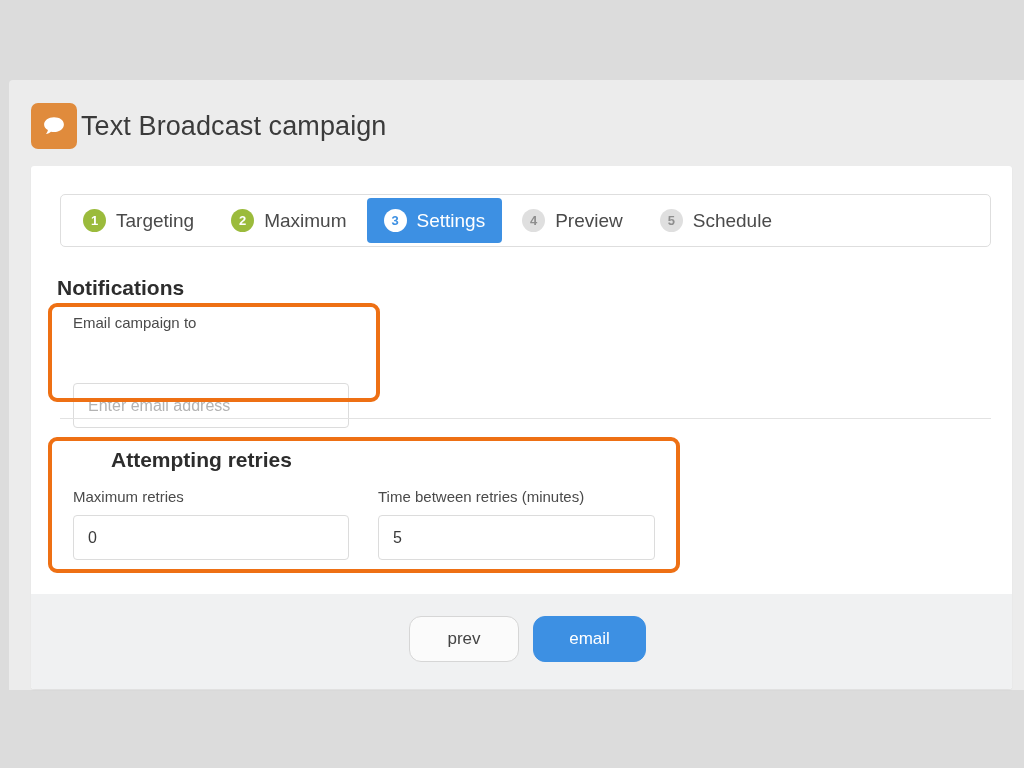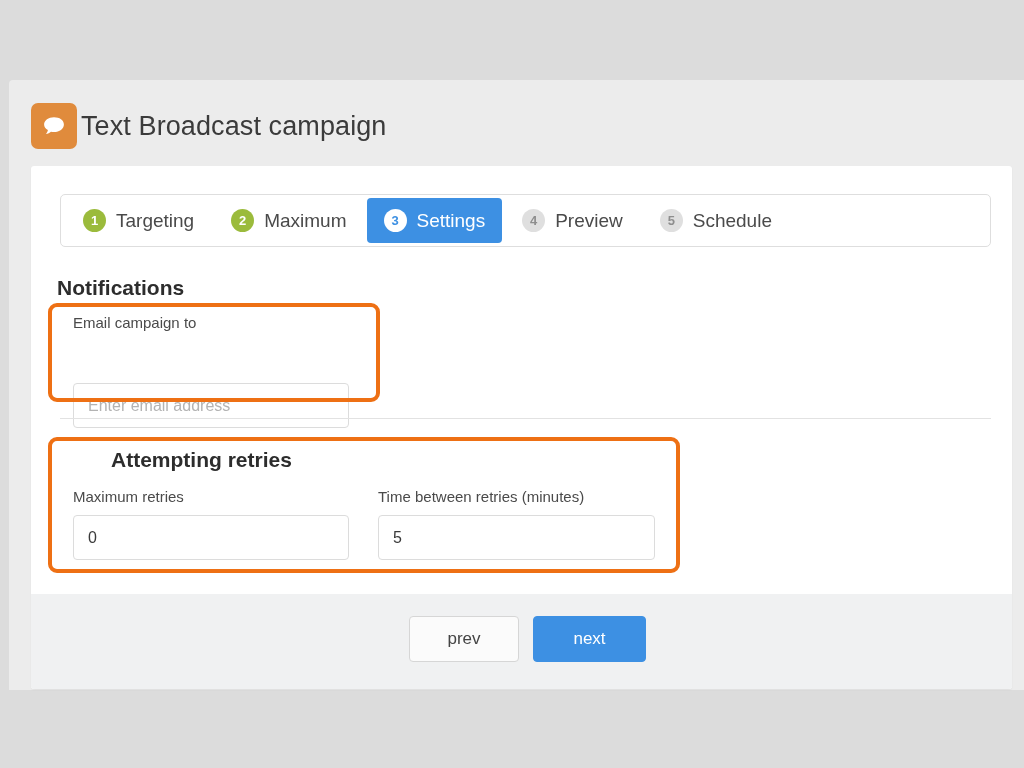--- a/index.html
+++ b/index.html
@@ -168,21 +168,21 @@
     top: 428px;
     width: 981px;
     height: 95px;
     background: #f0f1f2;
     border-bottom-left-radius: 3px;
     border-bottom-right-radius: 3px;
   }
   .btn {
     position: absolute;
     box-sizing: border-box;
-    border-radius: 4px;
+    border-radius: 12px;
     font-family: "Liberation Sans", sans-serif;
     font-size: 17px;
     display: flex;
     align-items: center;
     justify-content: center;
     cursor: pointer;
   }
   .btn-prev {
     left: 378px;
     top: 22px;
@@ -260,16 +260,16 @@
     <div class="field-label" style="left:347px; top:322px;">Time between retries (minutes)</div>
 
     <input class="text-input" style="left: 347px; top: 349px; width: 277px; height: 45px;" value="5">
 
     <div class="annot" style="left:17px; top:137px; width:332px; height:99px;"></div>
     <div class="annot" style="left:17px; top:271px; width:632px; height:136px;"></div>
   </div>
 
   <div class="card-footer">
     <div class="btn btn-prev">prev</div>
-    <div class="btn btn-next">next</div>
+    <div class="btn btn-next">email</div>
   </div>
 
 </div>
 
 </body></html>

